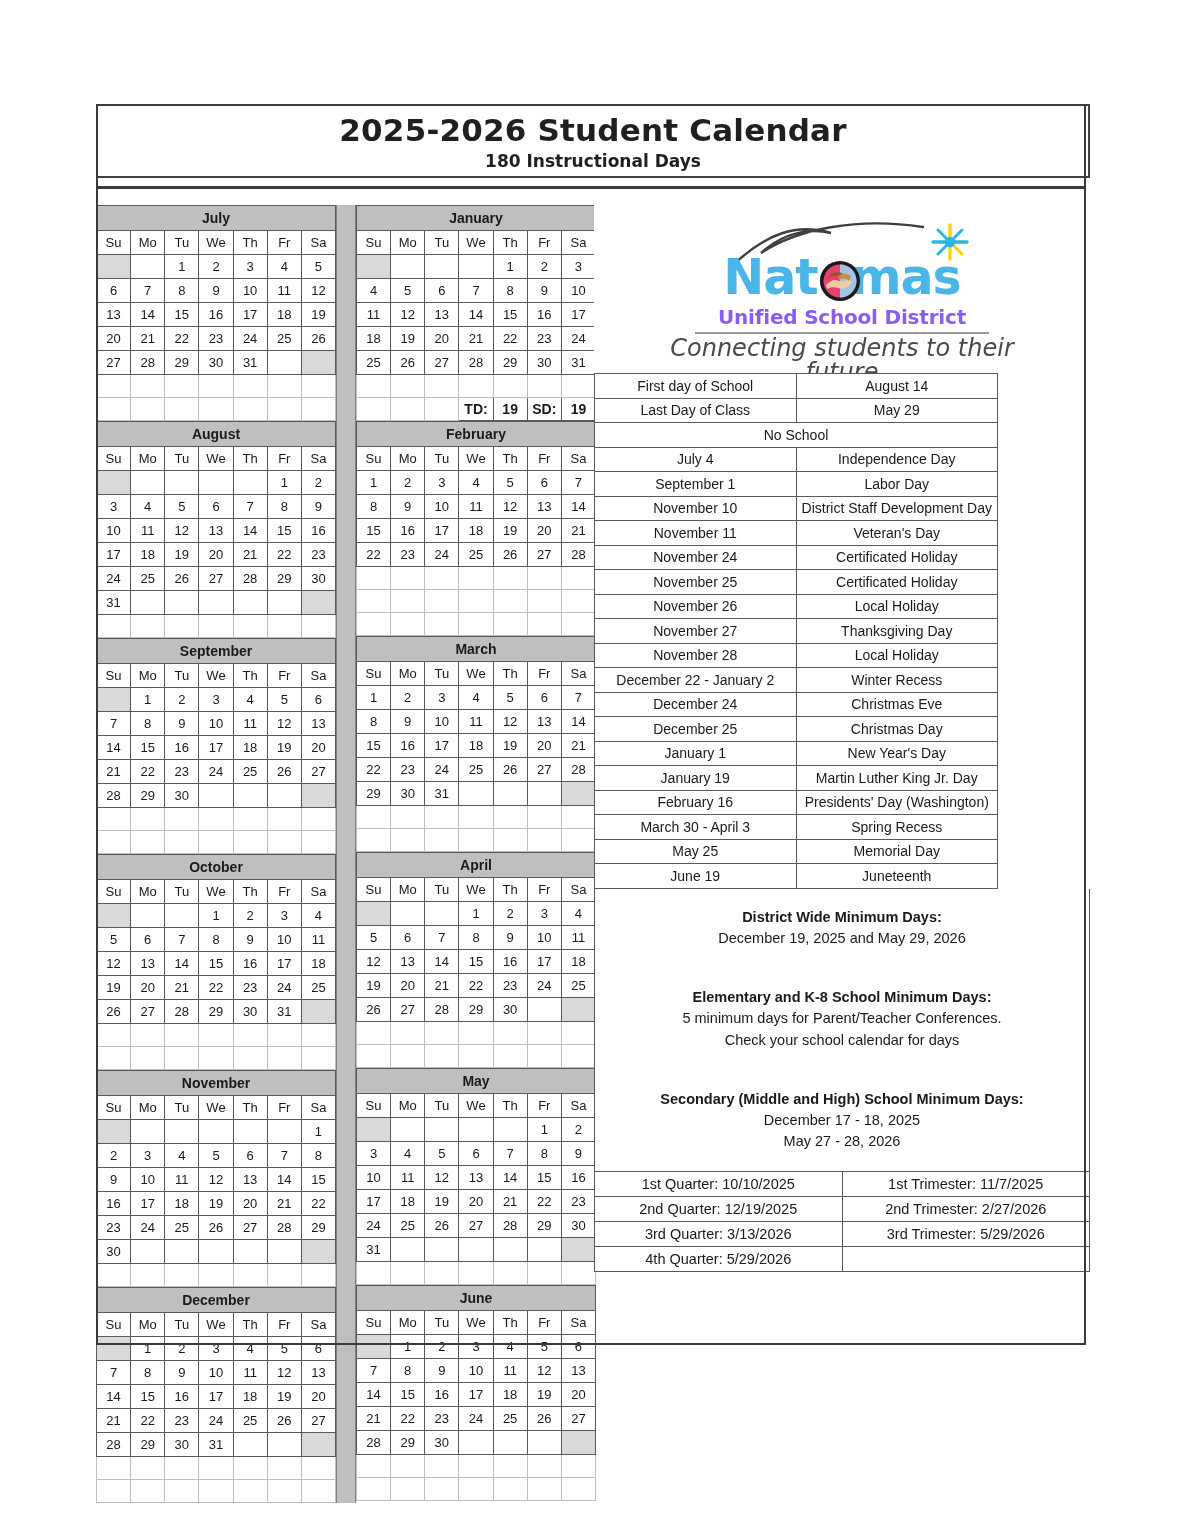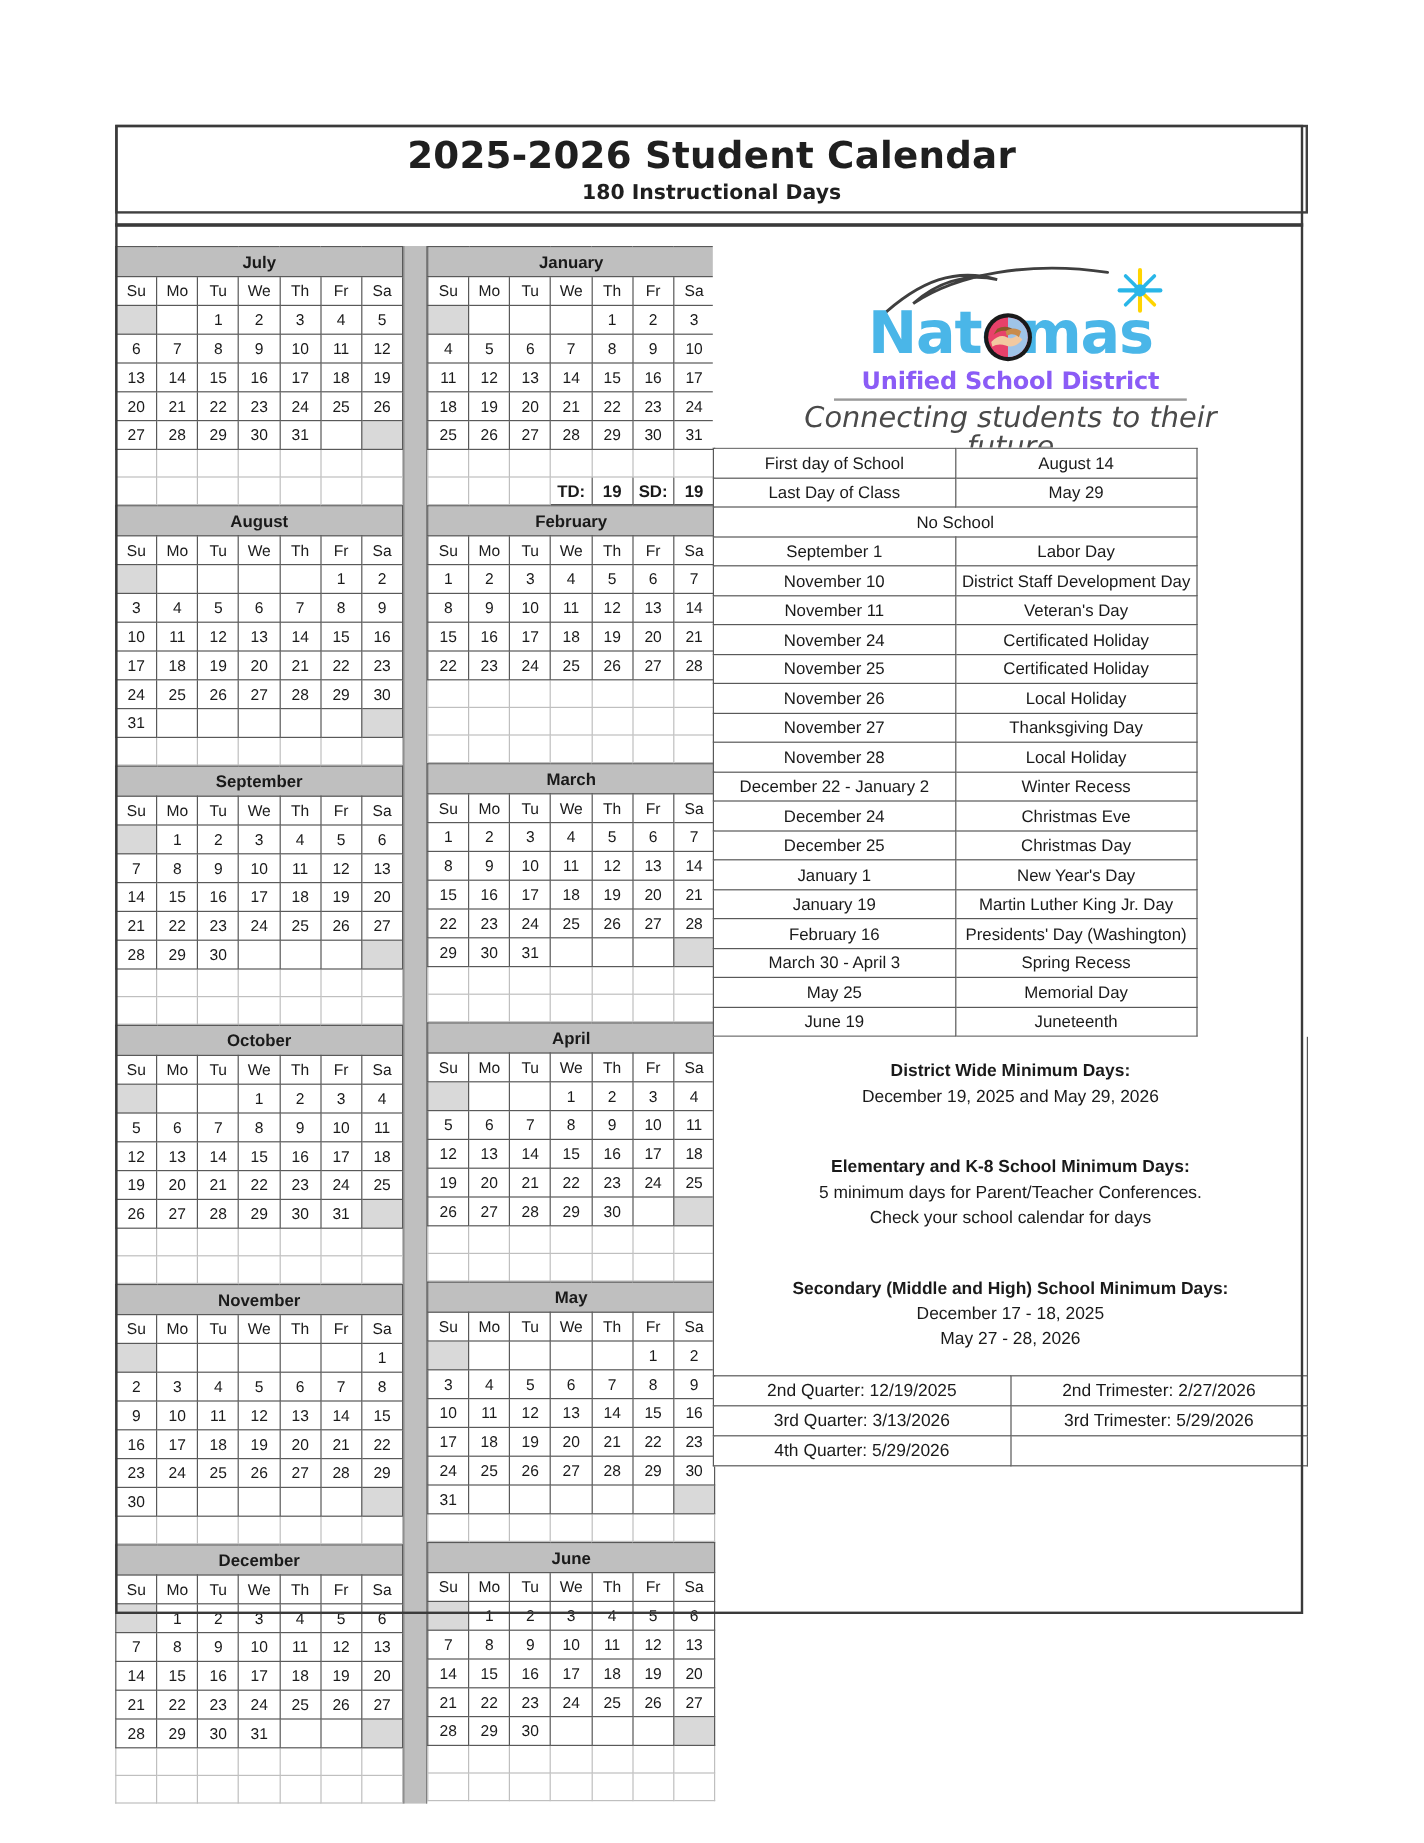--- a/index.html
+++ b/index.html
@@ -1159,20 +1159,24 @@
               <td class="lg-green">August 14</td>
             </tr>
             <tr>
               <td class="lg-yellow">Last Day of Class</td>
               <td class="lg-yellow">May 29</td>
             </tr>
             <tr>
               <td colspan="2" class="lg-blue">No School</td>
             </tr>
             <tr>
+              <td>July 4</td>
+              <td>Independence Day</td>
+            </tr>
+            <tr>
               <td>September 1</td>
               <td>Labor Day</td>
             </tr>
             <tr>
               <td>November 10</td>
               <td>District Staff Development Day</td>
             </tr>
             <tr>
               <td>November 11</td>
               <td>Veteran's Day</td>
@@ -1249,20 +1253,24 @@
           <div class="grp">
             <div class="hd">Secondary (Middle and High) School Minimum Days:</div>
             <div>December 17 - 18, 2025</div>
             <div>May 27 - 28, 2026</div>
           </div>
         </div>
 
       <table class="terms">
         <tbody id="terms-body">
             <tr>
+              <td>1st Quarter: 10/10/2025</td>
+              <td>1st Trimester: 11/7/2025</td>
+            </tr>
+            <tr>
               <td>2nd Quarter: 12/19/2025</td>
               <td>2nd Trimester: 2/27/2026</td>
             </tr>
             <tr>
               <td>3rd Quarter: 3/13/2026</td>
               <td>3rd Trimester: 5/29/2026</td>
             </tr>
             <tr>
               <td>4th Quarter: 5/29/2026</td>
               <td>&nbsp;</td>

